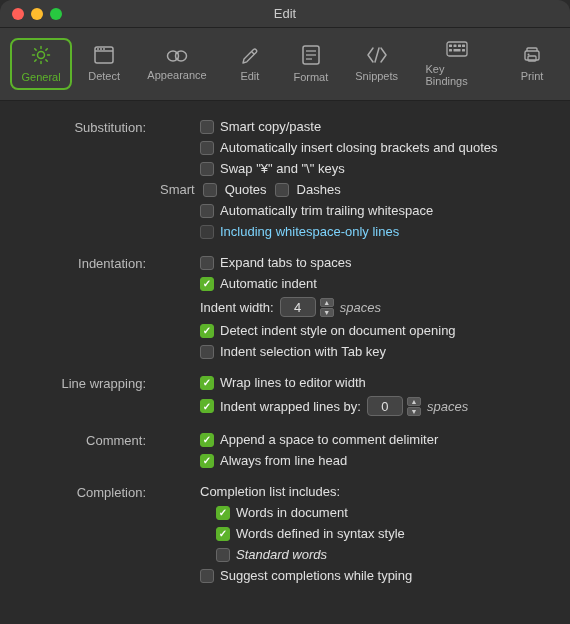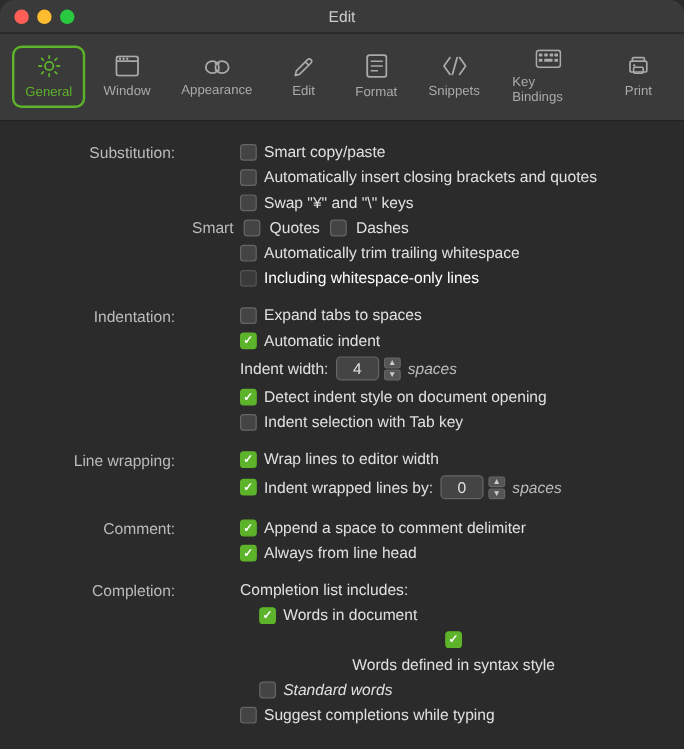--- a/index.html
+++ b/index.html
@@ -128,21 +128,21 @@
     }
     .checkbox.disabled {
       background: #3a3a3a;
       border-color: #555;
     }
     .row-label {
       color: #e0e0e0;
       font-size: 13px;
     }
     .row-label.disabled {
-      color: #ffffff;
+      color: #7dd3fc;
     }
     .smart-row {
       display: flex;
       align-items: center;
       gap: 8px;
     }
     .smart-label {
       color: #bbb;
       font-size: 13px;
     }
@@ -218,21 +218,21 @@
   <div class="tb-item">
     <span class="tb-icon">
       <svg width="20" height="18" viewBox="0 0 20 18" fill="none">
         <rect x="1" y="1" width="18" height="16" rx="2" stroke="#aaa" stroke-width="1.5"></rect>
         <line x1="1" y1="5" x2="19" y2="5" stroke="#aaa" stroke-width="1.5"></line>
         <circle cx="4" cy="3" r="1" fill="#aaa"></circle>
         <circle cx="7" cy="3" r="1" fill="#aaa"></circle>
         <circle cx="10" cy="3" r="1" fill="#aaa"></circle>
       </svg>
     </span>
-    <span class="tb-label">Window</span>
+    <span class="tb-label">Detect</span>
   </div>
 
   <div class="tb-item">
     <span class="tb-icon">
       <svg width="22" height="14" viewBox="0 0 22 14" fill="none">
         <ellipse cx="7" cy="7" rx="5.5" ry="5" stroke="#aaa" stroke-width="1.5"></ellipse>
         <ellipse cx="15" cy="7" rx="5.5" ry="5" stroke="#aaa" stroke-width="1.5"></ellipse>
         <line x1="9" y1="4" x2="13" y2="4" stroke="#aaa" stroke-width="1"></line>
         <line x1="9" y1="10" x2="13" y2="10" stroke="#aaa" stroke-width="1"></line>
       </svg>
@@ -410,21 +410,21 @@
   <div class="section">
     <div class="section-label">Completion:</div>
     <div class="section-content">
       <div class="row">
         <span class="row-label">Completion list includes:</span>
       </div>
       <div class="row" style="padding-left: 16px;">
         <div class="checkbox checked"></div>
         <span class="row-label">Words in document</span>
       </div>
-      <div class="row" style="padding-left: 16px; flex-direction: column;">
+      <div class="row" style="padding-left: 16px;">
         <div class="checkbox checked"></div>
         <span class="row-label">Words defined in syntax style</span>
       </div>
       <div class="row" style="padding-left: 16px; font-style: italic;">
         <div class="checkbox"></div>
         <span class="row-label">Standard words</span>
       </div>
       <div class="row">
         <div class="checkbox"></div>
         <span class="row-label">Suggest completions while typing</span>

